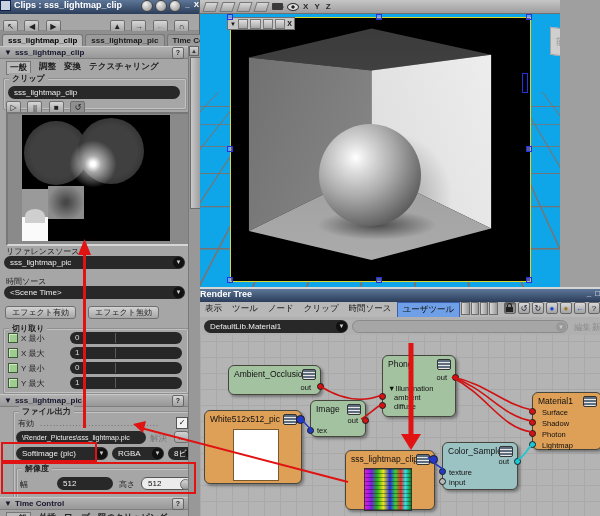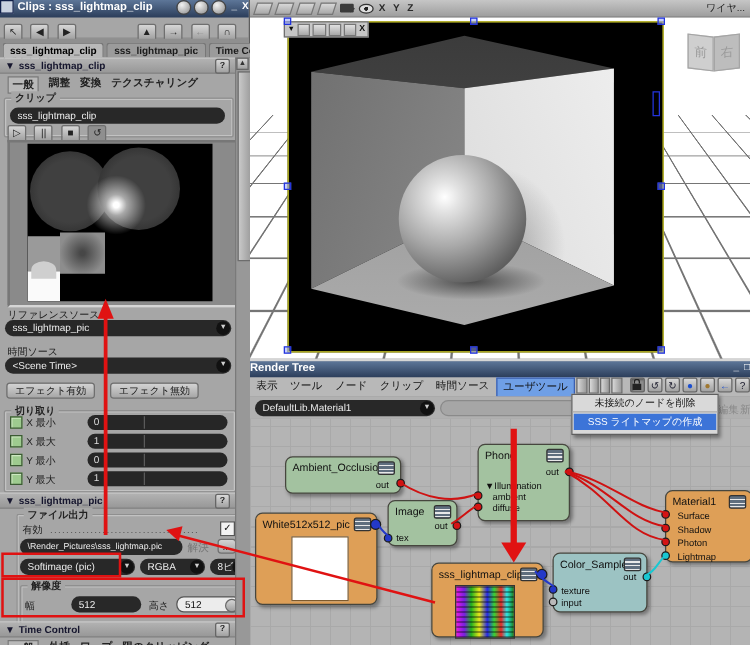--- a/index.html
+++ b/index.html
@@ -47,21 +47,21 @@
   .pvc{position:absolute;border-radius:50%;background:radial-gradient(circle,#404040 55%,#262626 95%)}
   #pv-glow{position:absolute;left:44px;top:22px;width:54px;height:54px;
            background:radial-gradient(circle,#ffffff 6%,rgba(255,255,255,.55) 22%,rgba(255,255,255,0) 62%)}
   .sq{position:absolute}
   
   #lp-scroll{left:188px;top:46px;width:11px;height:470px;background:#989898;border-left:1px solid #7a7a7a}
   #lp-scroll .ar{position:absolute;top:0;left:0;width:10px;height:10px;background:linear-gradient(#d5d5d5,#a2a2a2);
                  border:1px solid #666;box-sizing:border-box;font-size:6px;text-align:center;line-height:9px;color:#333}
   #lp-scroll .th{position:absolute;top:11px;left:1px;width:9px;height:150px;background:linear-gradient(90deg,#c9c9c9,#9f9f9f);border:1px solid #6d6d6d}
   
-  #vp{left:200px;top:0;width:400px;height:287px;background:#ffffff;overflow:hidden}
+  #vp{left:200px;top:0;width:360px;height:287px;background:#0ea5e9;overflow:hidden}
   #vp-bar{position:absolute;left:0;top:0;width:400px;height:14px;background:linear-gradient(#c6c6c6,#9e9e9e);
           border-bottom:1px solid #707070;display:flex;align-items:center;gap:4px;padding:0 4px;box-sizing:border-box}
   .vtab{width:11px;height:8px;background:linear-gradient(#d8d8d8,#a8a8a8);border:1px solid #777;transform:skewX(-18deg)}
   .cam{width:11px;height:7px;background:#3a3a3a;position:relative;border-radius:1px}
   .cam:before{content:"";position:absolute;right:-4px;top:1px;border:3px solid transparent;border-left:4px solid #3a3a3a}
   .eye{width:10px;height:6px;border:1px solid #333;border-radius:50%;background:radial-gradient(circle,#222 25%,#ddd 30%)}
   .xyz{font-size:8px;font-weight:bold;color:#2a2a2a;letter-spacing:2px}
   .vp-right-lbl{margin-left:auto;font-size:8px;color:#222}
   #vp-grid{position:absolute;left:0;top:14px;width:400px;height:273px;overflow:hidden}
   #vp-grid>div{position:absolute;left:-90px;top:78px;width:580px;height:430px;transform:perspective(300px) rotateX(57deg);transform-origin:50% 0;
@@ -461,24 +461,20 @@
           <path d="M252,42 C289,62 301,93 332,97"></path>
         </g>
         <g fill="none" stroke="#2439c8" stroke-width="1.6">
           <path d="M101,82 C104,88 107,91 111,94"></path>
           <path d="M228,122 C233,128 238,131 243,134"></path>
         </g>
         <path d="M317,125 C325,122 327,113 333,109" fill="none" stroke="#19c8d2" stroke-width="1.6"></path>
       </svg>
     </div>
 
-    <div id="popup">
-      <div class="p1">未接続のノードを削除</div>
-      <div class="p2">SSS ライトマップの作成</div>
-    </div>
   </div>
 
   <svg id="overlay" width="600" height="516">
     <g stroke="#e01212" fill="none">
       <line x1="84.5" y1="252" x2="84.5" y2="428" stroke-width="3"></line>
       <line x1="141" y1="428" x2="348" y2="482" stroke-width="2"></line>
       <line x1="411" y1="343" x2="411" y2="436" stroke-width="5"></line>
       <rect x="2" y="443" width="94" height="18" stroke-width="2"></rect>
       <rect x="2" y="463" width="193" height="30" stroke-width="2"></rect>
     </g>

